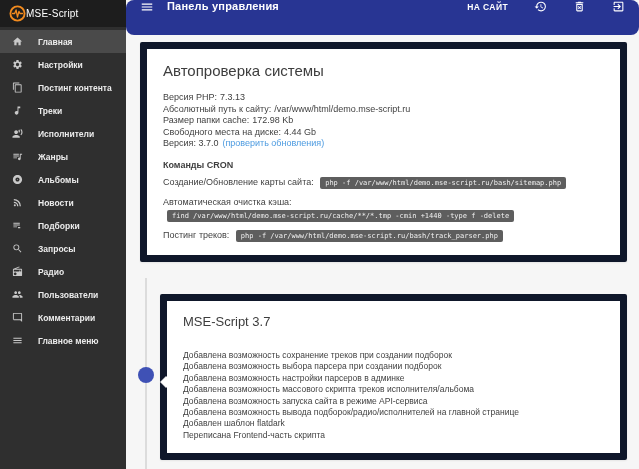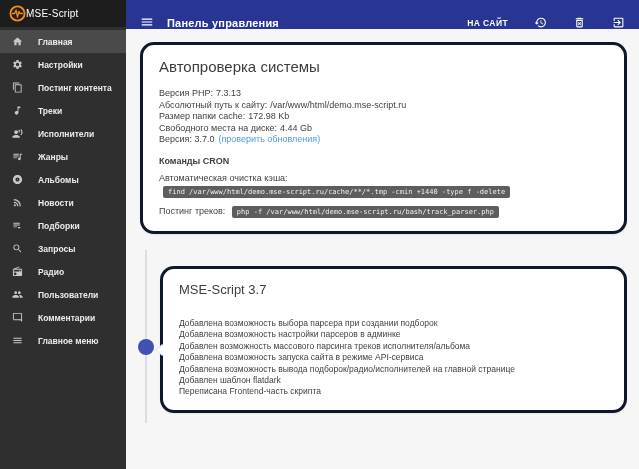--- a/index.html
+++ b/index.html
@@ -12,31 +12,31 @@
   .sidebar{position:absolute;left:0;top:0;width:126px;height:469px;background:#2f2f2f;z-index:6;}
   .logo-row{height:27px;background:#1d1d1d;display:flex;align-items:center;padding-left:9px;}
   .logo-badge{width:17px;height:17px;flex:0 0 auto;}
   .logo-text{color:#ffffff;font-size:10px;letter-spacing:.2px;}
   .side-items{padding-top:3px;}
   .side-item{display:flex;align-items:center;height:23px;padding-left:12px;gap:15px;cursor:pointer;}
   .side-item.active{background:#4a4a4a;}
   .side-item svg{width:11px;height:11px;fill:#c9c9c9;flex:0 0 auto;}
   .side-item .lbl{color:#ececec;font-size:8.5px;font-weight:bold;white-space:nowrap;}
   
-  .topbar{position:absolute;left:126px;top:0;right:0;height:29px;background:#283593;display:flex;align-items:flex-end;z-index:5;}
+  .topbar{position:absolute;left:126px;top:0;right:0;height:35px;background:#283593;display:flex;align-items:flex-start;z-index:5;border-radius:8px;}
   .topbar .burger{margin-left:14px;cursor:pointer;display:flex;}
   .topbar .burger svg{width:14px;height:14px;fill:#ffffff;}
   .topbar-title{color:#ffffff;font-size:11px;font-weight:bold;margin-left:13px;letter-spacing:.2px;}
   .topbar-right{margin-left:auto;display:flex;align-items:center;gap:26px;padding-right:14px;}
   .site-link{color:#ffffff;font-size:8.5px;font-weight:bold;letter-spacing:.4px;cursor:pointer;}
   .tb-icon{display:flex;cursor:pointer;}
   .tb-icon svg{width:13px;height:13px;fill:#ffffff;}
   
   .main{position:absolute;left:126px;top:35px;right:0;bottom:0;overflow:hidden;background:#f6f6f6;}
-  .card{background:#ffffff;border:3px solid #0f172a;border-radius:14px;box-shadow:0 1px 2px rgba(0,0,0,.07);}
+  .card{background:#ffffff;border:7px solid #0f172a;border-radius:2px;box-shadow:0 1px 2px rgba(0,0,0,.07);}
   .card-syscheck{margin:7px 12px 0 14px;padding-bottom:12px;}
   .card-h1{font-size:15px;color:#3d3d3d;padding:13px 16px 0 16px;}
   .info-block{padding:13px 16px 0 16px;}
   .info-row{font-size:9px;color:#3f3f3f;line-height:11.6px;}
   .info-row .val{margin-left:3px;}
   .upd-link{color:#4d9be0;text-decoration:none;margin-left:4px;cursor:pointer;}
   .cron-title{font-size:9px;font-weight:bold;color:#3f3f3f;padding:10px 16px 0 16px;}
   .cron-row{font-size:9px;color:#3f3f3f;padding:0 16px;margin-top:6px;line-height:13px;}
   .code-chip{
     background:#5e5e5e;color:#f1f1f1;border-radius:2px;padding:1.5px 5px 2px 5px;
@@ -203,40 +203,45 @@
       </div>
       <div class="info-row">
         <span>Свободного места на диске:</span><span class="val">4.44 Gb</span>
       </div>
       <div class="info-row">
         <span>Версия: 3.7.0</span><a class="upd-link">(проверить обновления)</a>
       </div>
     </div>
     <div class="cron-title">Команды CRON</div>
     <div class="cron-row">
+      <span>Создание/Обновление карты сайта:</span>
+      <span class="code-chip">php -f /var/www/html/demo.mse-script.ru/bash/sitemap.php</span>
+    </div>
+    <div class="cron-row">
       <span>Автоматическая очистка кэша:</span>
       <span class="code-chip">find /var/www/html/demo.mse-script.ru/cache/**/*.tmp -cmin +1440 -type f -delete</span>
     </div>
     <div class="cron-row">
       <span>Постинг треков:</span>
       <span class="code-chip">php -f /var/www/html/demo.mse-script.ru/bash/track_parser.php</span>
     </div>
   </div>
 
   <div class="timeline">
     <div class="tl-line"></div>
     <div class="tl-dot"></div>
 
     <div class="card card-log">
       <div class="notch"></div>
       <div class="card-h2">MSE-Script 3.7</div>
       <div class="log-lines">
+        <div class="log-line">Добавлена возможность сохранение треков при создании подборок</div>
         <div class="log-line">Добавлена возможность выбора парсера при создании подборок</div>
         <div class="log-line">Добавлена возможность настройки парсеров в админке</div>
-        <div class="log-line">Добавлен возможность массового парсинга треков исполнителя/альбома</div>
+        <div class="log-line">Добавлена возможность массового скрипта треков исполнителя/альбома</div>
         <div class="log-line">Добавлена возможность запуска сайта в режиме API-сервиса</div>
         <div class="log-line">Добавлена возможность вывода подборок/радио/исполнителей на главной странице</div>
         <div class="log-line">Добавлен шаблон flatdark</div>
         <div class="log-line">Переписана Frontend-часть скрипта</div>
       </div>
     </div>
 
   </div>
 
 </div>

